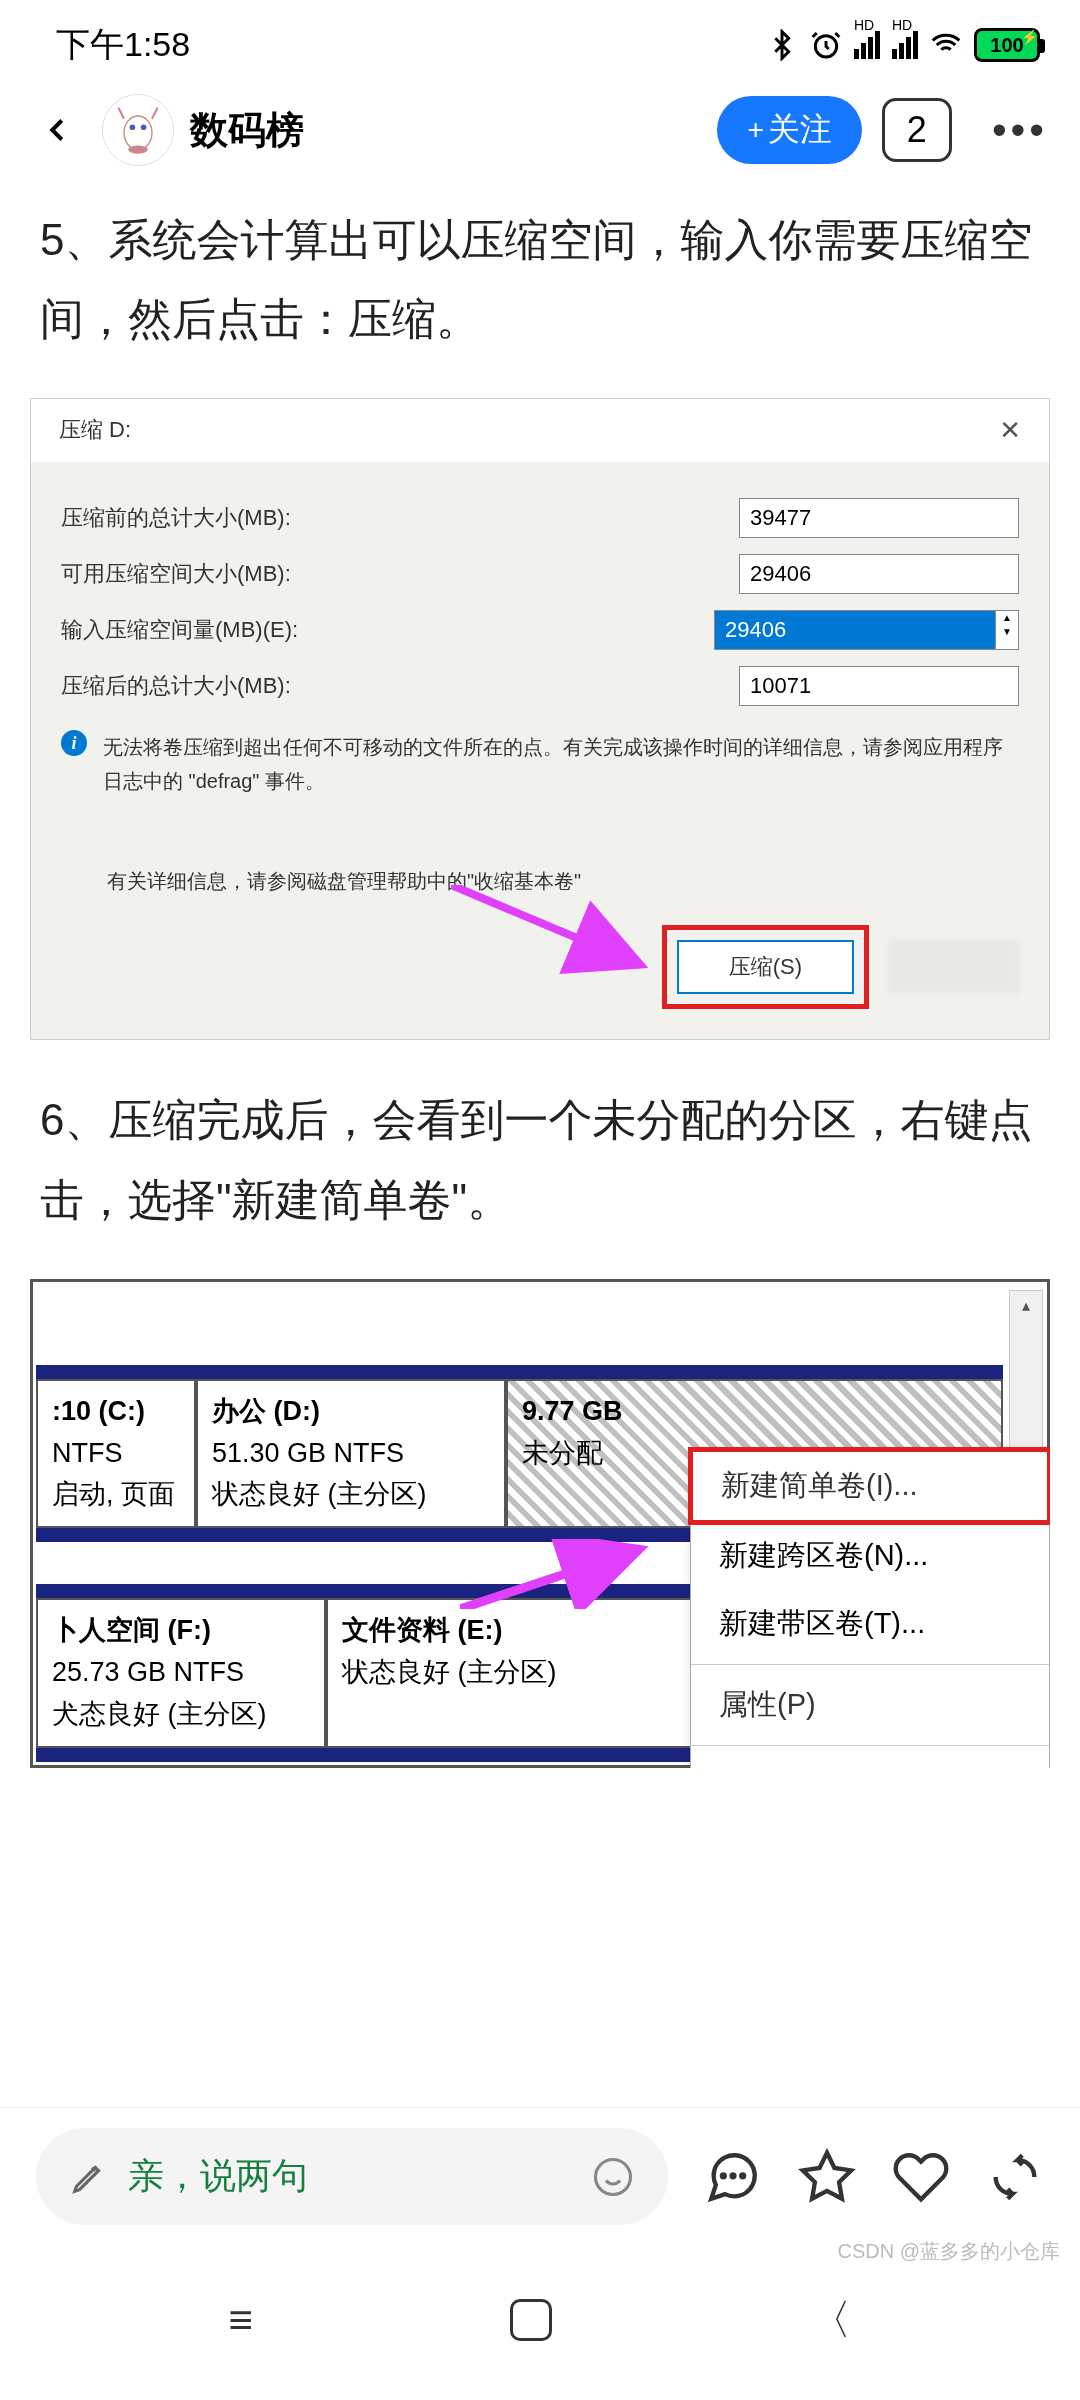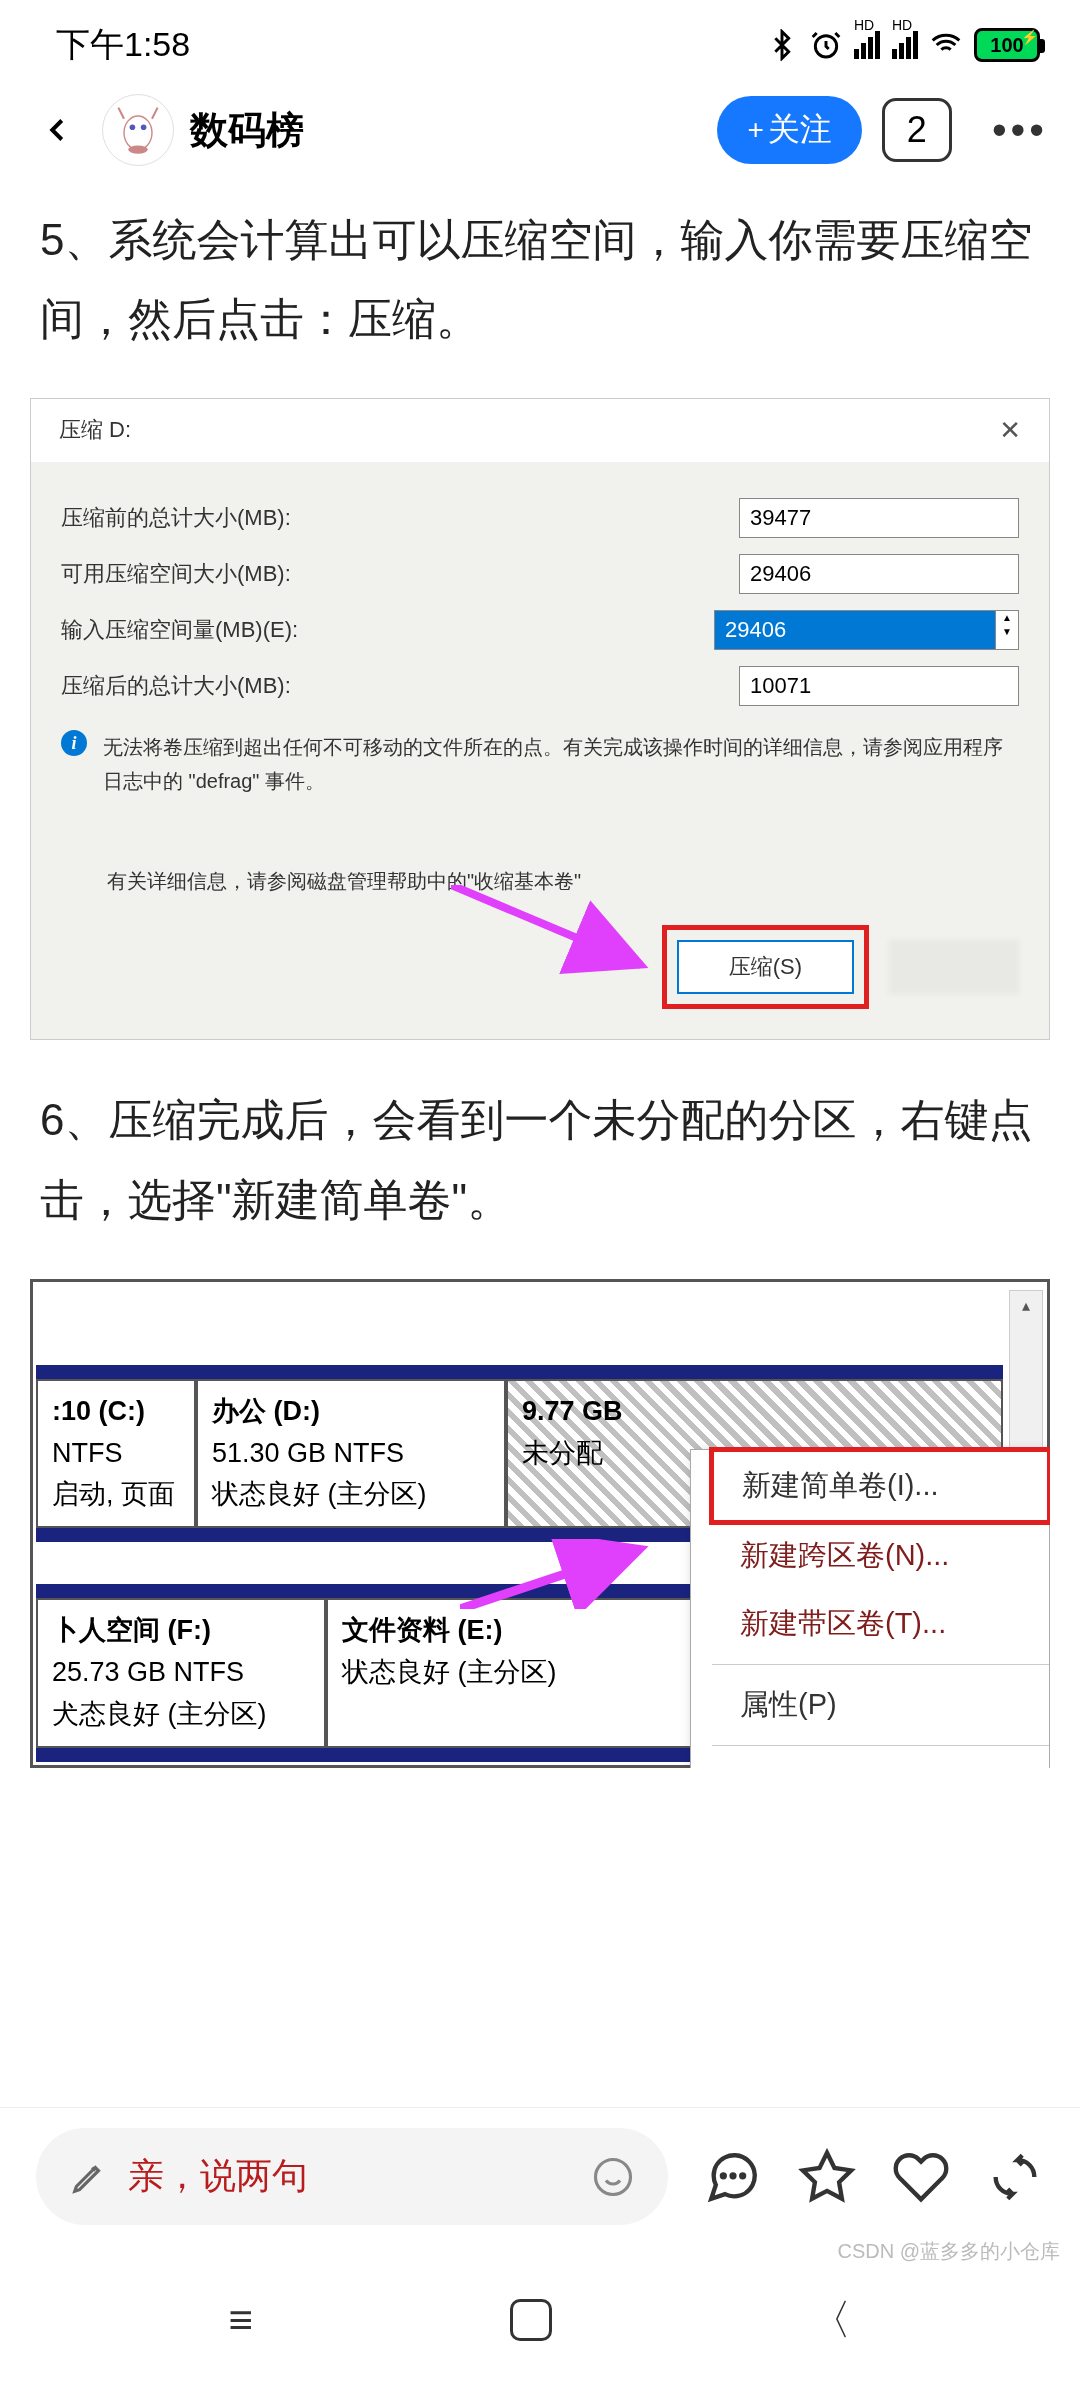--- a/index.html
+++ b/index.html
@@ -62,29 +62,29 @@
 .disk-row { display: flex; border-top: 14px solid #1a237e; border-bottom: 14px solid #1a237e; }
 .disk-cell { border: 2px solid #555; padding: 10px 14px; font-size: 27px; line-height: 1.55; color: #000; background: #fff; overflow: hidden; }
 .disk-cell .title { font-weight: 700; }
 .disk-cell.hatched { background: repeating-linear-gradient(45deg, #fff, #fff 6px, #c0c0c0 6px, #c0c0c0 12px); }
 .disk-gap { height: 42px; }
 .scrollbar-v { position: absolute; right: 4px; top: 8px; bottom: 8px; width: 34px; background: #f0f0f0; border: 1px solid #ccc; display: flex; flex-direction: column; }
 .scrollbar-v::before, .scrollbar-v::after { content: ''; height: 30px; display: flex; align-items: center; justify-content: center; font-size: 16px; color: #555; }
 .scrollbar-v::before { content: '▴'; }
 .scrollbar-v::after { content: '▾'; margin-top: auto; }
 
-.context-menu { position: absolute; right: 0; top: 170px; width: 360px; background: #fff; border: 1px solid #aaa; box-shadow: 4px 4px 12px rgba(0,0,0,0.25); font-size: 29px; z-index: 10; padding-left: 21px; }
+.context-menu { position: absolute; right: 0; top: 170px; width: 360px; background: #fff; border: 1px solid #aaa; box-shadow: 4px 4px 12px rgba(0,0,0,0.25); font-size: 29px; z-index: 10; }
 .context-menu .item { padding: 14px 28px; color: #333; }
-.context-menu .item.disabled { color: #7f1d1d; }
+.context-menu .item.disabled { color: #000000; }
 .context-menu .item.highlighted { border: 5px solid #e02020; margin: -3px; position: relative; z-index: 2; }
 .context-menu hr { border: none; border-top: 1px solid #ccc; margin: 6px 0; }
 
 
 .bottom-bar { position: absolute; bottom: 155px; left: 0; right: 0; display: flex; align-items: center; padding: 20px 36px; gap: 36px; background: #fff; border-top: 1px solid #eee; }
-.comment-input { flex: 1; background: #f4f4f4; border-radius: 100px; padding: 24px 34px; display: flex; align-items: center; gap: 20px; font-size: 36px; color: #b91c1c; }
+.comment-input { flex: 1; background: #f4f4f4; border-radius: 100px; padding: 24px 34px; display: flex; align-items: center; gap: 20px; font-size: 36px; color: #15803d; }
 .comment-input .smile { margin-left: auto; }
 .bottom-bar .icon { width: 58px; height: 58px; }
 
 
 .nav-bar { position: absolute; bottom: 0; left: 0; right: 0; height: 130px; display: flex; justify-content: space-around; align-items: center; padding: 0 100px 30px; }
 .nav-bar span { font-size: 42px; color: #333; }
 
 
 .watermark { position: absolute; bottom: 135px; right: 20px; font-size: 20px; color: #bbb; }
 </style>

